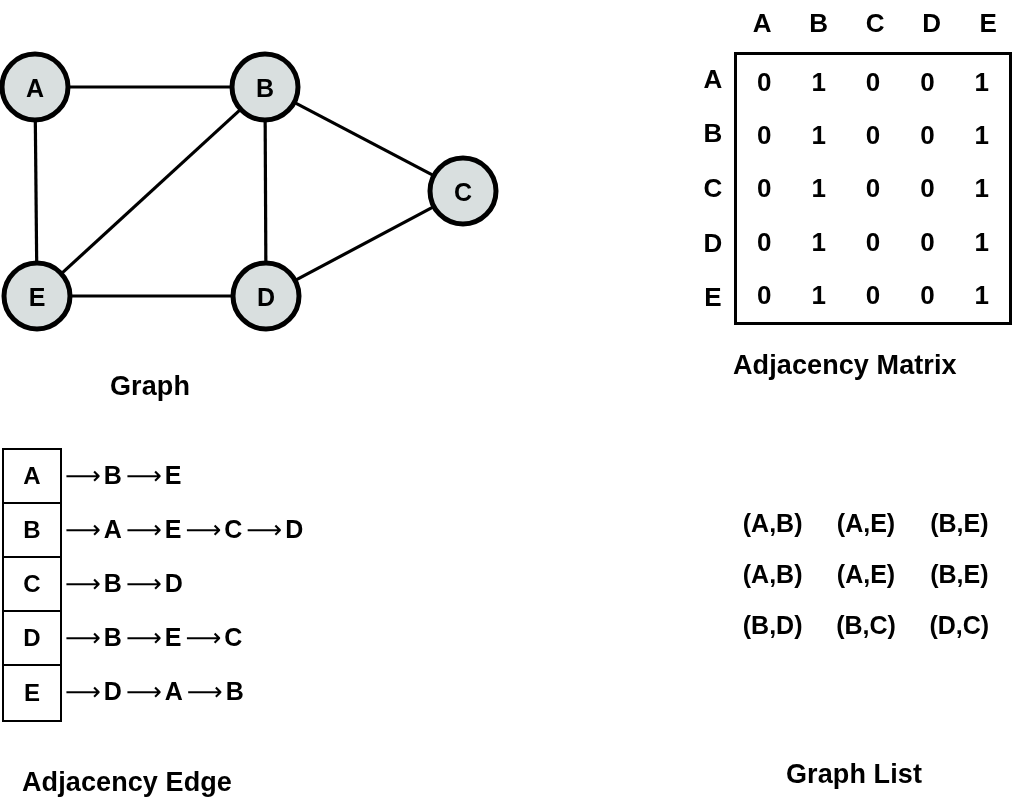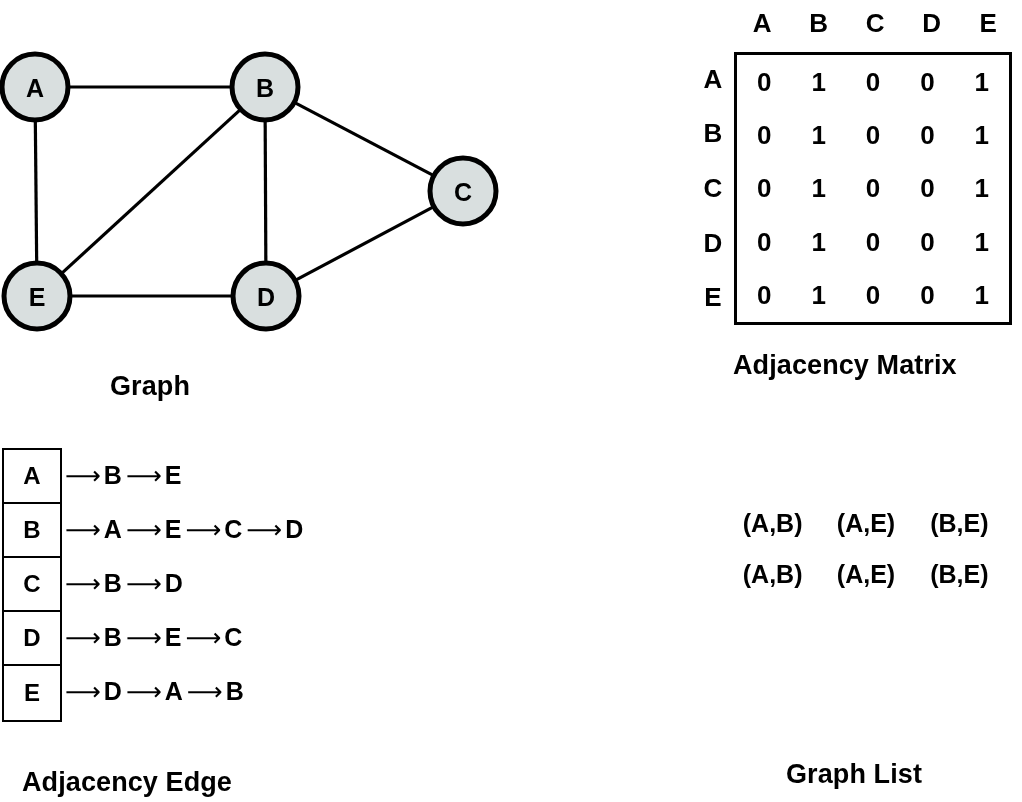--- a/index.html
+++ b/index.html
@@ -322,15 +322,20 @@
       <div class="el-row">
         <div class="el-cell">(A,B)</div>
         <div class="el-cell">(A,E)</div>
         <div class="el-cell">(B,E)</div>
       </div>
       <div class="el-row">
         <div class="el-cell">(A,B)</div>
         <div class="el-cell">(A,E)</div>
         <div class="el-cell">(B,E)</div>
       </div>
+      <div class="el-row">
+        <div class="el-cell">(B,D)</div>
+        <div class="el-cell">(B,C)</div>
+        <div class="el-cell">(D,C)</div>
+      </div>
     </div>
 </div>
 <div class="caption" id="caption-edgelist">Graph List</div>
 
 </body></html>

